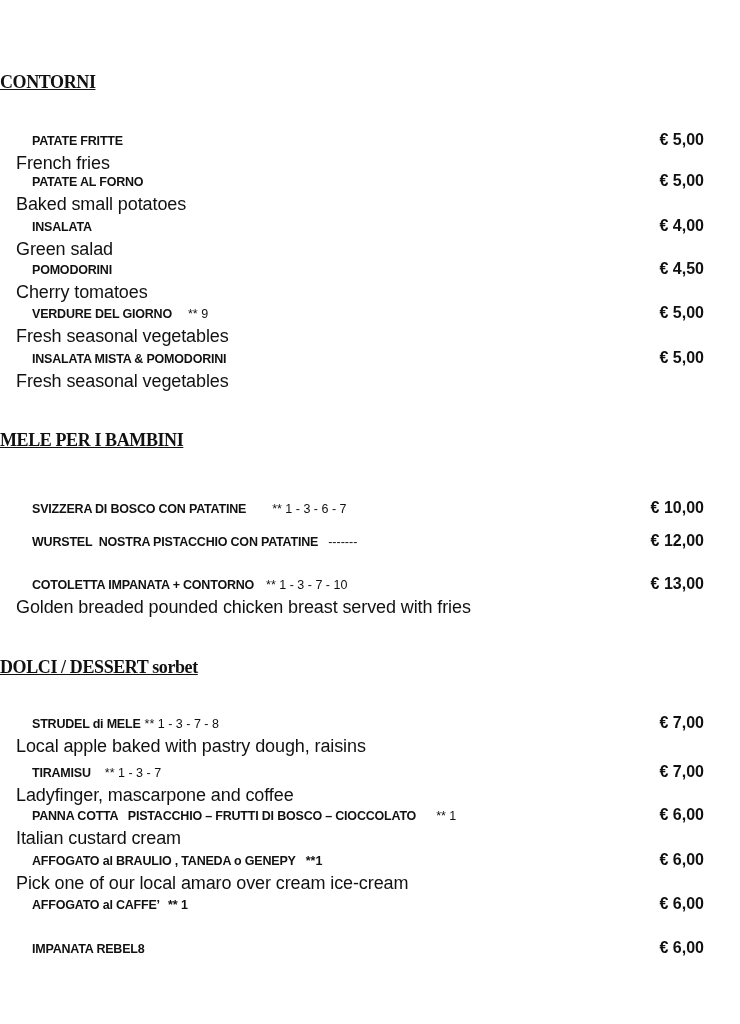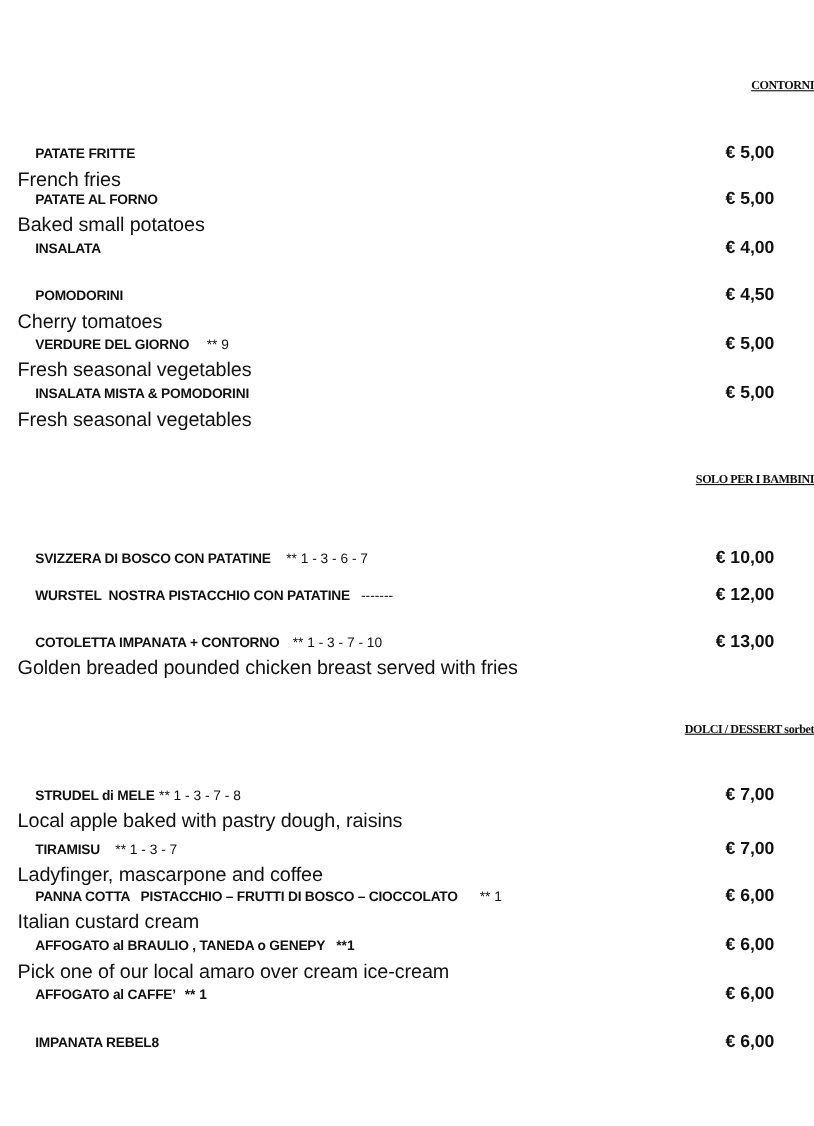--- a/index.html
+++ b/index.html
@@ -1,22 +1,22 @@
 <!DOCTYPE html>
 <html><head>
   <meta charset="utf-8">
   <style>
     html, body { margin: 0; padding: 0; background: #ffffff; }
     body {
       width: 740px; height: 1024px; position: relative; overflow: hidden;
       font-family: "Liberation Sans", sans-serif; color: #111111;
     }
     .section-title {
-      position: absolute; left: 0; width: 740px; text-align: right;
-      font-family: "Liberation Serif", serif; font-size: 11px; font-weight: bold;
+      position: absolute; left: 0; width: 740px; text-align: left;
+      font-family: "Liberation Serif", serif; font-size: 18px; font-weight: bold;
       text-decoration: underline; letter-spacing: -0.4px; color: #111;
     }
     .item { position: absolute; left: 16px; width: 688px; }
     .item .row { display: flex; justify-content: space-between; align-items: baseline; padding-left: 16px; }
     .item .name { font-size: 12.5px; font-weight: bold; letter-spacing: -0.2px; white-space: pre; }
     .item .allergens { font-size: 12.5px; font-weight: normal; white-space: pre; }
     .item .price { font-size: 16px; font-weight: bold; white-space: pre; }
     .item .desc { font-size: 18px; margin-top: 4px; letter-spacing: -0.1px; }
   </style>
 </head>
@@ -36,20 +36,21 @@
       <span><span class="name">PATATE AL FORNO</span></span>
       <span class="price">€ 5,00</span>
     </div>
   <div class="desc">Baked small potatoes</div>
 </div>
 <div class="item" style="top:217px">
   <div class="row">
       <span><span class="name">INSALATA</span></span>
       <span class="price">€ 4,00</span>
     </div>
+  <div class="desc">Green salad</div>
 </div>
 <div class="item" style="top:260px">
   <div class="row">
       <span><span class="name">POMODORINI</span></span>
       <span class="price">€ 4,50</span>
     </div>
   <div class="desc">Cherry tomatoes</div>
 </div>
 <div class="item" style="top:304px">
   <div class="row">
@@ -59,25 +60,25 @@
   <div class="desc">Fresh seasonal vegetables</div>
 </div>
 <div class="item" style="top:349px">
   <div class="row">
       <span><span class="name">INSALATA MISTA &amp; POMODORINI</span></span>
       <span class="price">€ 5,00</span>
     </div>
   <div class="desc">Fresh seasonal vegetables</div>
 </div>
 
-<div class="section-title" style="top:430px">SOLO PER I BAMBINI</div>
+<div class="section-title" style="top:430px">MELE PER I BAMBINI</div>
 
 <div class="item" style="top:499px">
   <div class="row">
-      <span><span class="name">SVIZZERA DI BOSCO CON PATATINE</span><span class="allergens" style="margin-left:14px">** 1 - 3 - 6 - 7</span></span>
+      <span><span class="name">SVIZZERA DI BOSCO CON PATATINE</span><span class="allergens" style="margin-left:26px">** 1 - 3 - 6 - 7</span></span>
       <span class="price">€ 10,00</span>
     </div>
 </div>
 <div class="item" style="top:532px">
   <div class="row">
       <span><span class="name">WURSTEL  NOSTRA PISTACCHIO CON PATATINE</span><span class="allergens" style="margin-left:10px">-------</span></span>
       <span class="price">€ 12,00</span>
     </div>
 </div>
 <div class="item" style="top:575px">

